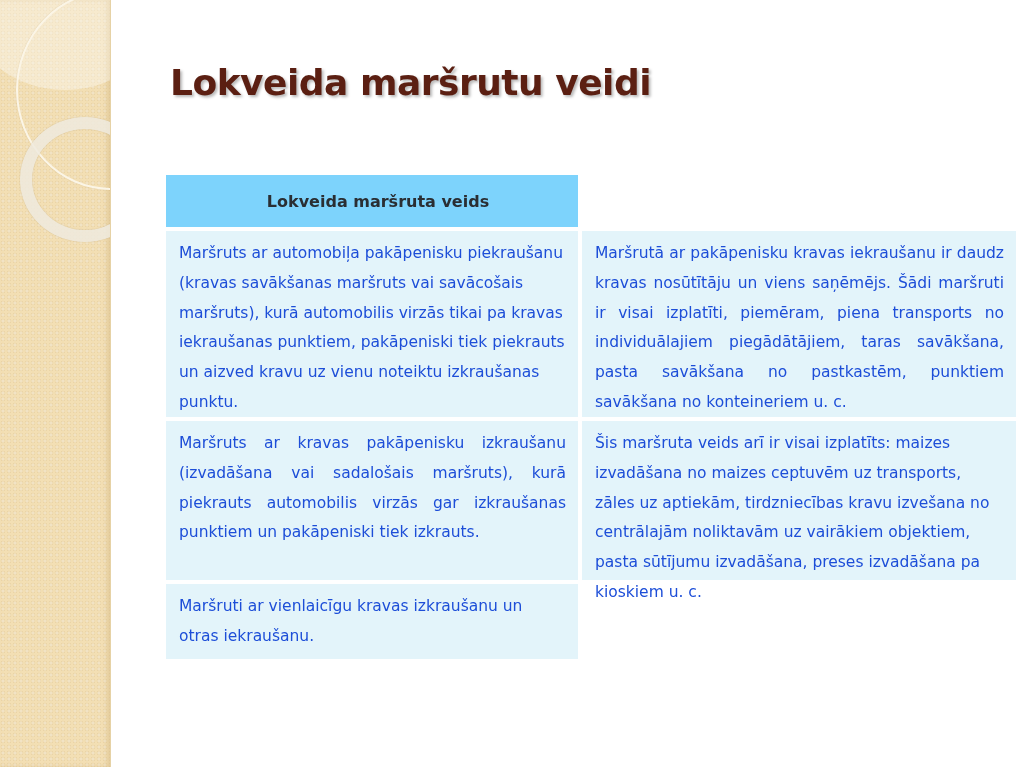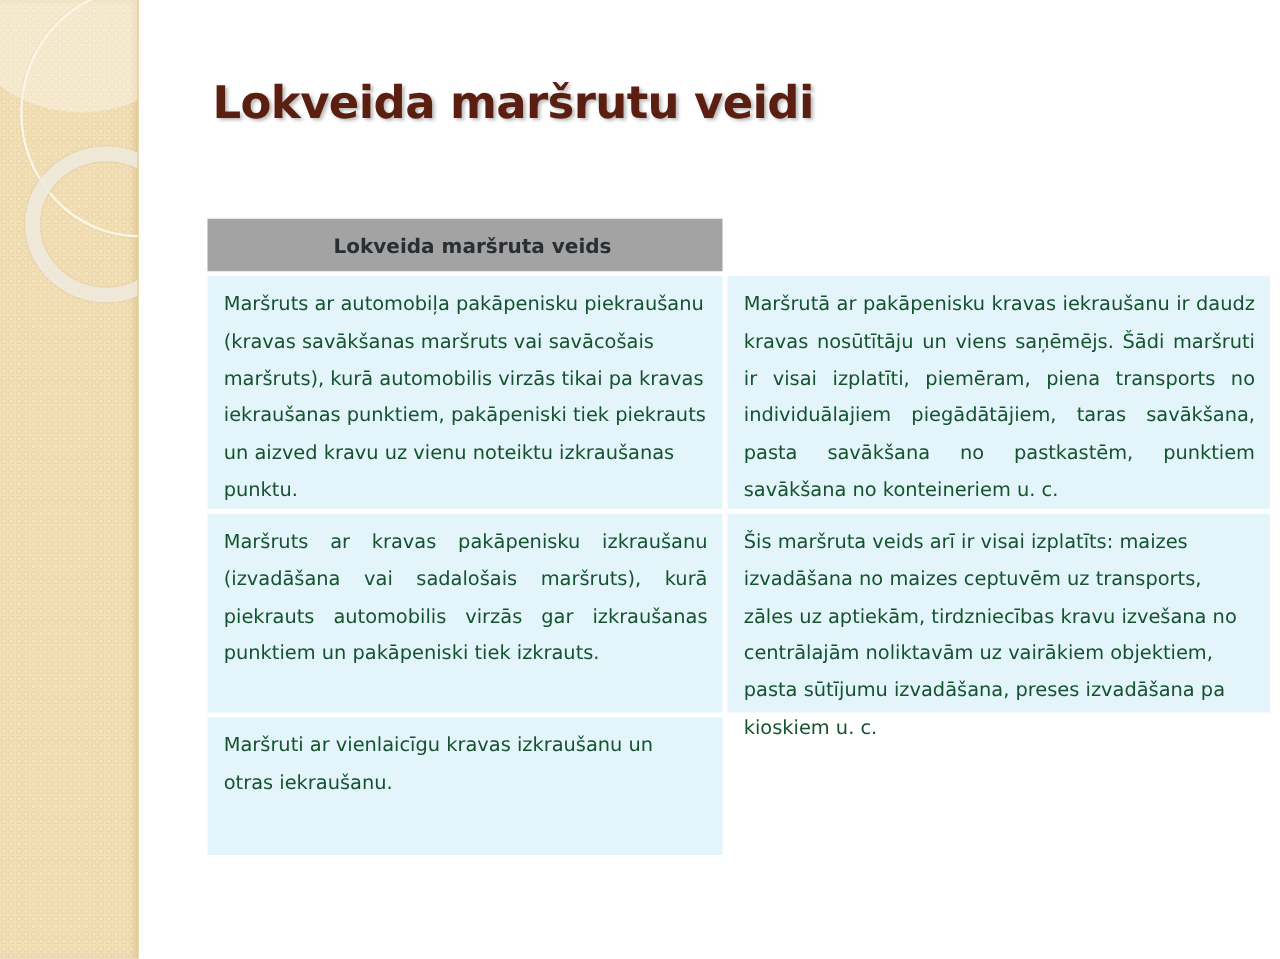--- a/index.html
+++ b/index.html
@@ -41,38 +41,38 @@
       text-shadow: 2px 2px 3px rgba(0,0,0,0.28);
       white-space: nowrap;
     }
 
     .table {
       position: absolute; left: 166px; top: 175px; width: 850px;
     }
     .row { display: flex; gap: 4px; margin-bottom: 4px; }
     .cell {
       font-family: "DejaVu Sans", sans-serif;
-      color: #14532d;
+      color: #1d4ed8;
       background: #e3f4fa;
     }
     .cell.left { width: 412px; }
     .cell.right { width: 434px; }
     .head .cell {
-      background: #a3a3a3; height: 42px;
+      background: #7dd3fc; height: 52px;
       display: flex; align-items: center; justify-content: center;
       font-weight: bold; font-size: 16px; color: #2a2e33; padding-left: 12px;
     }
     .body-cell {
       padding: 8px 12px 0 13px;
       font-size: 15.5px; line-height: 29.8px;
       text-align: justify;
     }
     .r1 .cell { height: 186px; }
     .r2 .cell { height: 159px; }
-    .r3 .cell { height: 110px; }
+    .r3 .cell { height: 75px; }
     .r1 .cell.left, .r2 .cell.right, .r3 .cell.left { text-align: left; }
   </style>
 </head>
 <body>
 
 <div class="side-panel">
   <div class="ring ring-big-fill"></div>
   <div class="ring ring-big"></div>
   <div class="ring ring-small"></div>
 </div>

